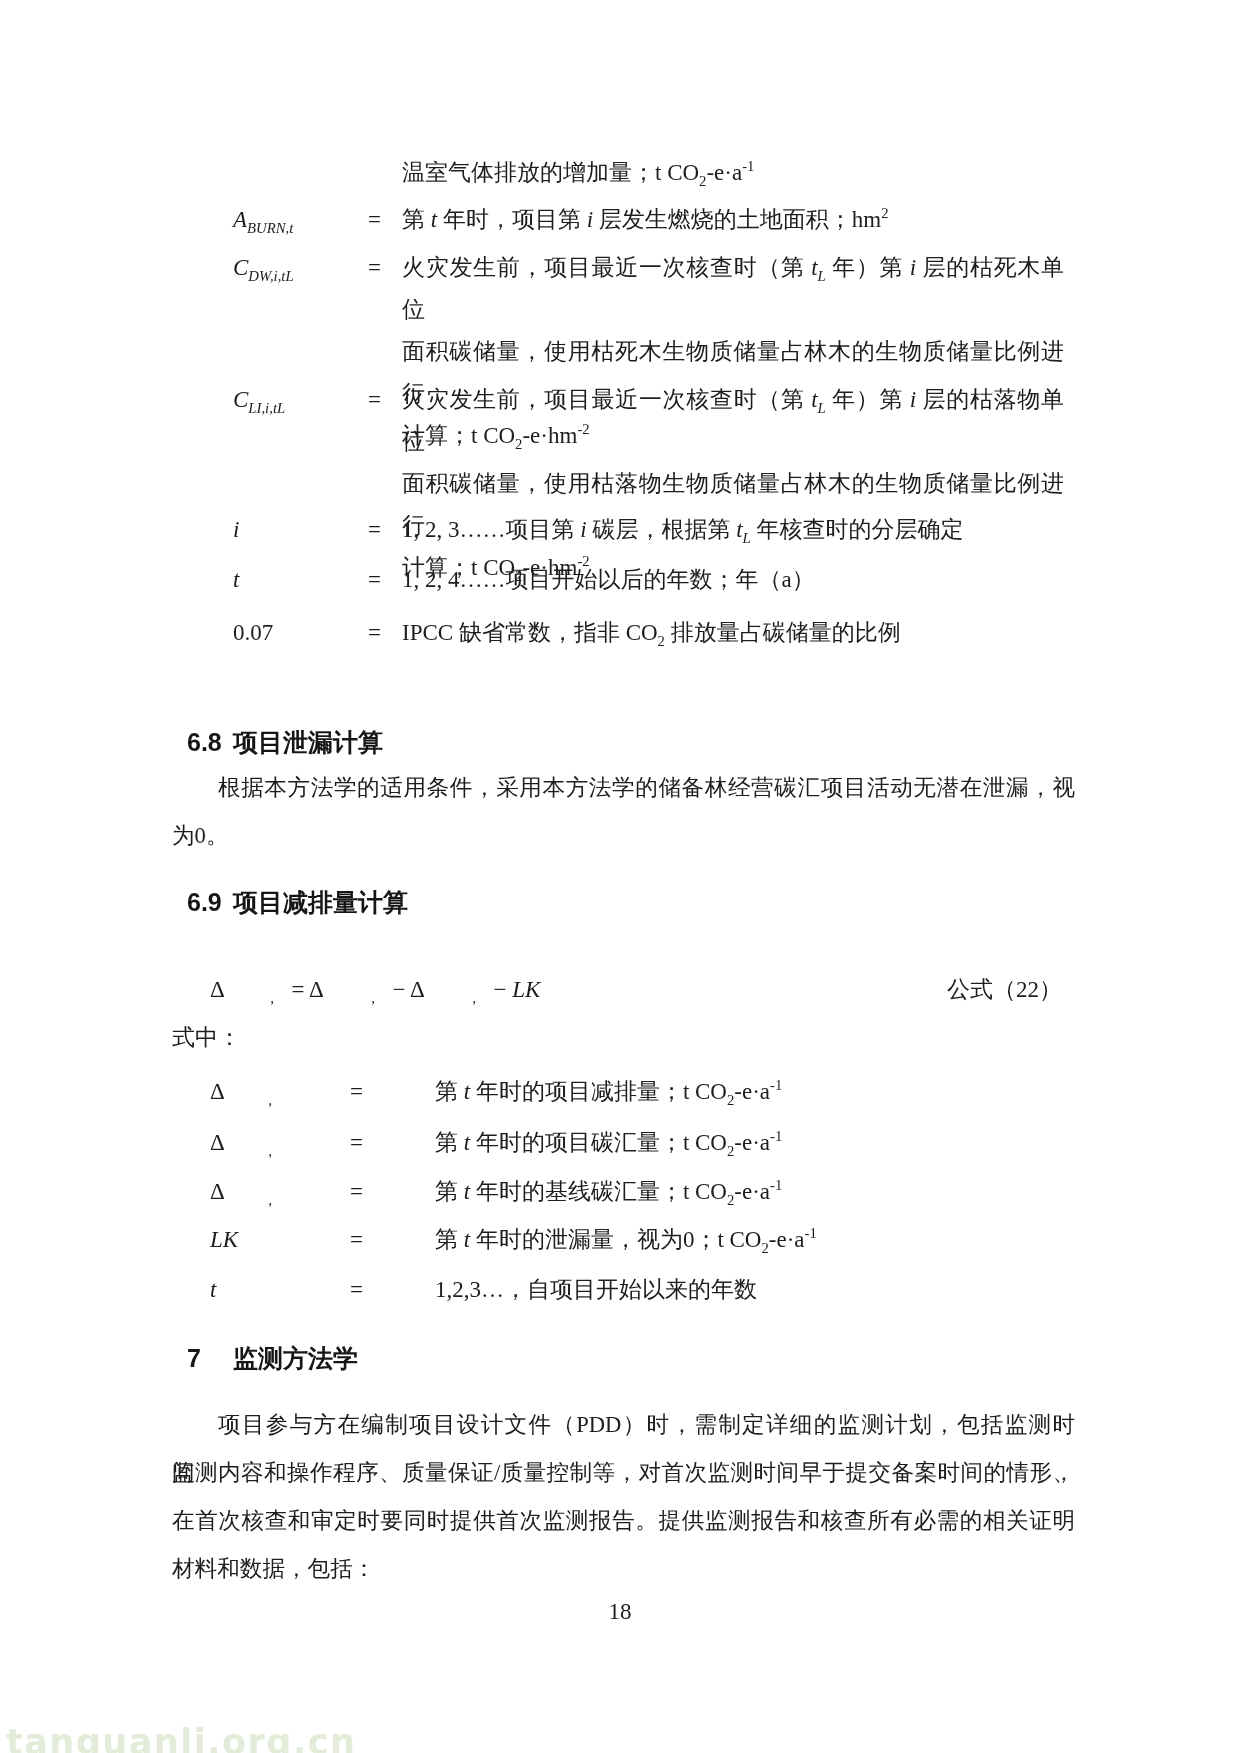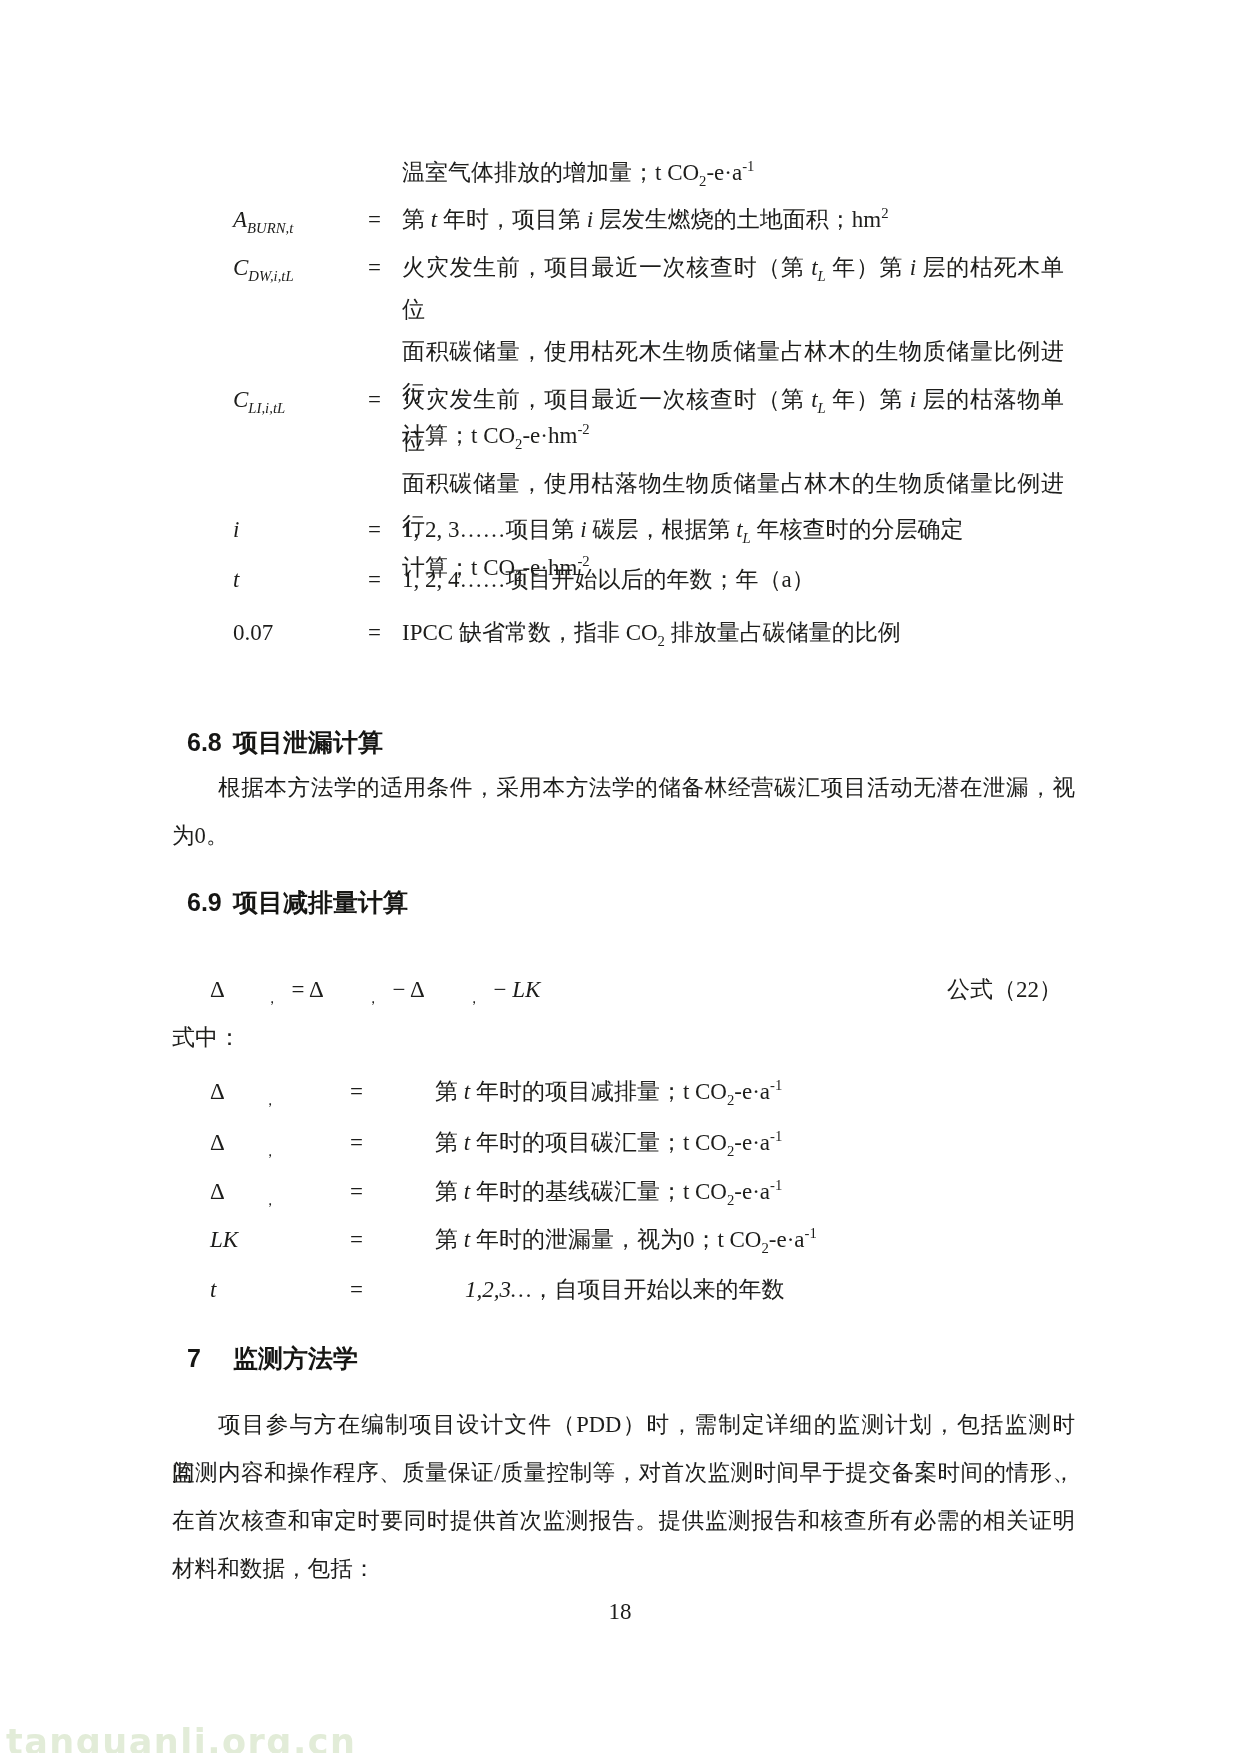--- a/index.html
+++ b/index.html
@@ -150,21 +150,21 @@
 
   <div class="lrow" style="top:1219px">
     <div class="cell-sym"><span style="font-style: italic;">LK</span></div>
     <div class="cell-eq">=</div>
     <div class="cell-desc"><span>第 </span><span style="font-style: italic;">t</span><span> 年时的泄漏量，视为0；t CO</span><sub>2</sub><span>-e·a</span><sup>-1</sup></div>
   </div>
 
   <div class="lrow" style="top:1269px">
     <div class="cell-sym"><span style="font-style: italic;">t</span></div>
     <div class="cell-eq">=</div>
-    <div class="cell-desc"><span style="font-style: italic; margin-left: 30px;">1,2,3…</span><span>，自项目开始以来的年数</span></div>
+    <div class="cell-desc"><span style="">1,2,3…</span><span>，自项目开始以来的年数</span></div>
   </div>
 
   <div class="hd" style="top:1341px">
     <span class="hd-num">7</span><span>监测方法学</span>
   </div>
 
   <div class="para" style="top:1401px">
     <div class="pline just indent">项目参与方在编制项目设计文件（PDD）时，需制定详细的监测计划，包括监测时间、</div>
     <div class="pline just">监测内容和操作程序、质量保证/质量控制等，对首次监测时间早于提交备案时间的情形，</div>
     <div class="pline just">在首次核查和审定时要同时提供首次监测报告。提供监测报告和核查所有必需的相关证明</div>

